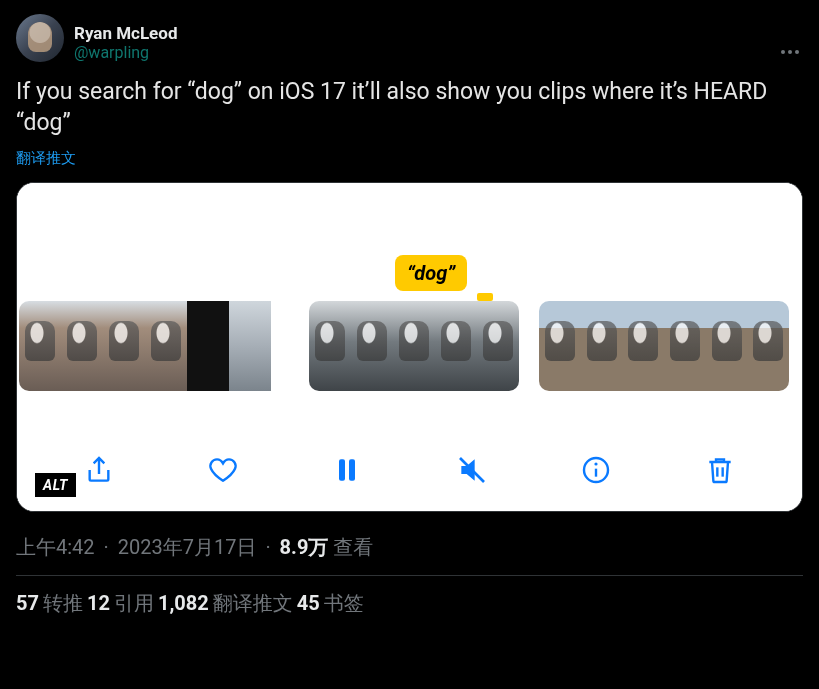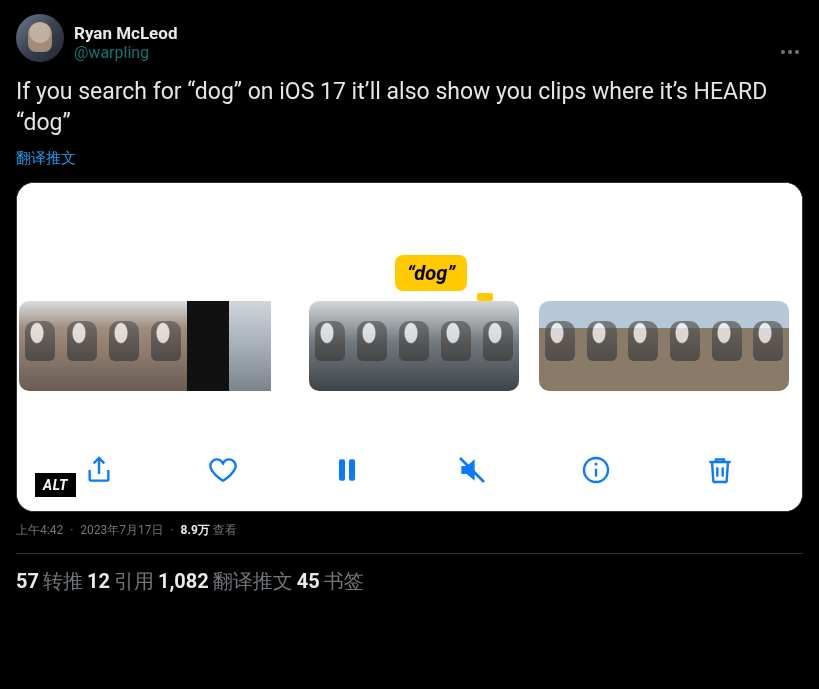--- a/index.html
+++ b/index.html
@@ -156,22 +156,22 @@
     background: #000;
     color: #fff;
     font-weight: 700;
     font-size: 14px;
     padding: 4px 8px;
     border-radius: 0;
     letter-spacing: 0.5px;
   }
   .meta-line {
     color: #71767b;
-    font-size: 12px;
-    margin-top: 10px;
+    font-size: 20px;
+    margin-top: 22px;
   }
   .meta-line .sep { margin: 0 4px; }
   .meta-line .views-count { color: #e7e9ea; font-weight: 700; }
   .divider {
     height: 1px;
     background: #2f3336;
     margin-top: 14px;
   }
   .stats-row {
     display: flex;

